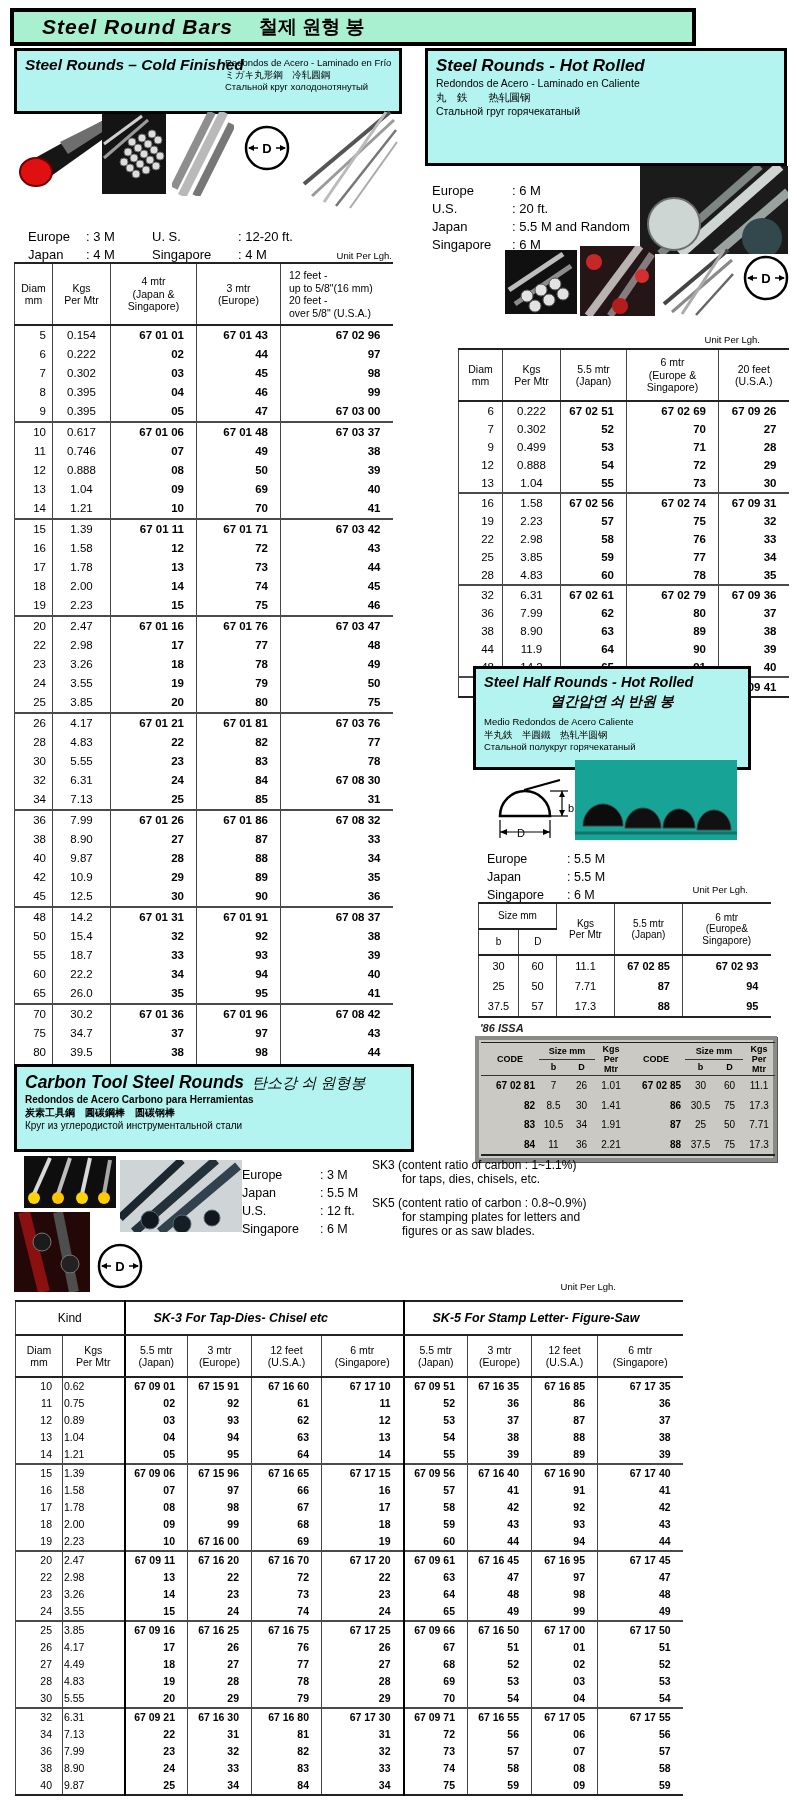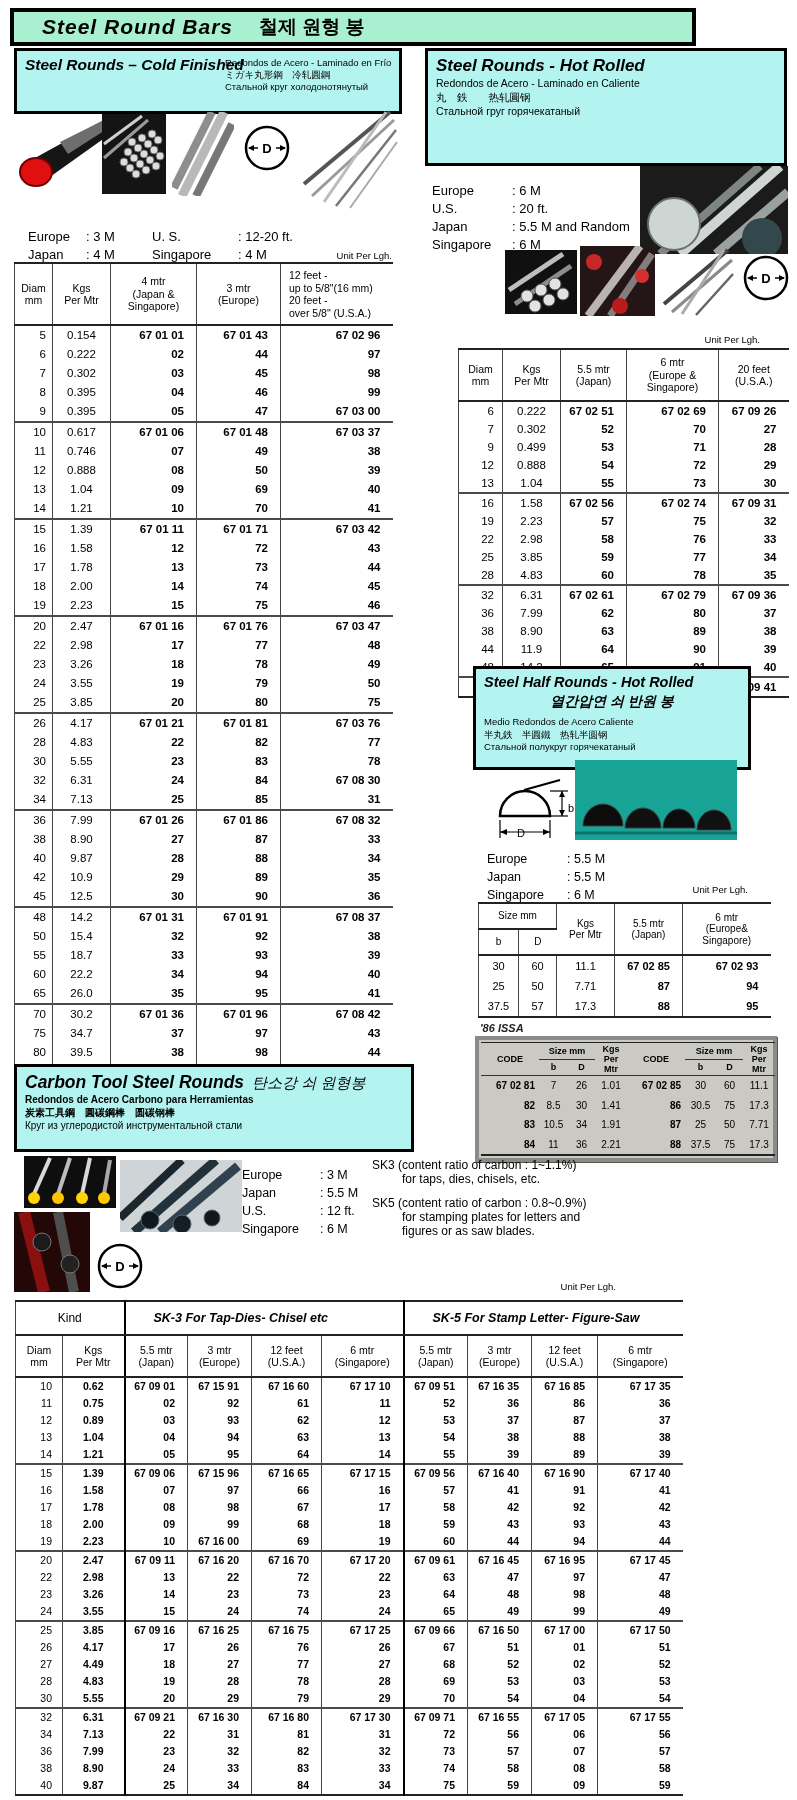--- a/index.html
+++ b/index.html
@@ -86,21 +86,21 @@
   .issa-table td:nth-child(7){text-align:center;}
   .issa-table td:nth-child(4),.issa-table td:nth-child(8){text-align:center;}
 
   .bottom-table{left:15px;top:1300px;width:667px;}
   .bottom-table th{font-size:10.5px;line-height:12px;}
   .bottom-table th.kind{font-size:12px;height:28px;}
   .bottom-table th.skhead{font-weight:bold;font-size:12.5px;text-align:left;padding-left:28px;font-style:italic;}
   .bottom-table th.h2{height:36px;}
   .bottom-table td{font-size:10.5px;line-height:15px;}
   .bottom-table td:nth-child(1){text-align:right;padding-right:10px;}
-  .bottom-table td:nth-child(2){text-align:center;font-weight:bold;}
+  .bottom-table td:nth-child(2){text-align:left;}
   .bottom-table td:nth-child(n+3){text-align:right;padding-right:12px;font-weight:bold;}
   .bottom-table td:nth-child(2),.bottom-table th.vsep{border-right:2.5px solid #000;}
   .bottom-table td:nth-child(6),.bottom-table th.vsep2{border-right:2.5px solid #000;}
   .bottom-table tr.gstart td{border-top:2px solid #777;}
 
   .notes{left:372px;top:1158px;width:290px;font-size:12px;line-height:14px;}
   .notes .head{margin-top:10px;}
   .notes .head:first-child{margin-top:0;}
   .notes .body{padding-left:30px;}
 </style>

